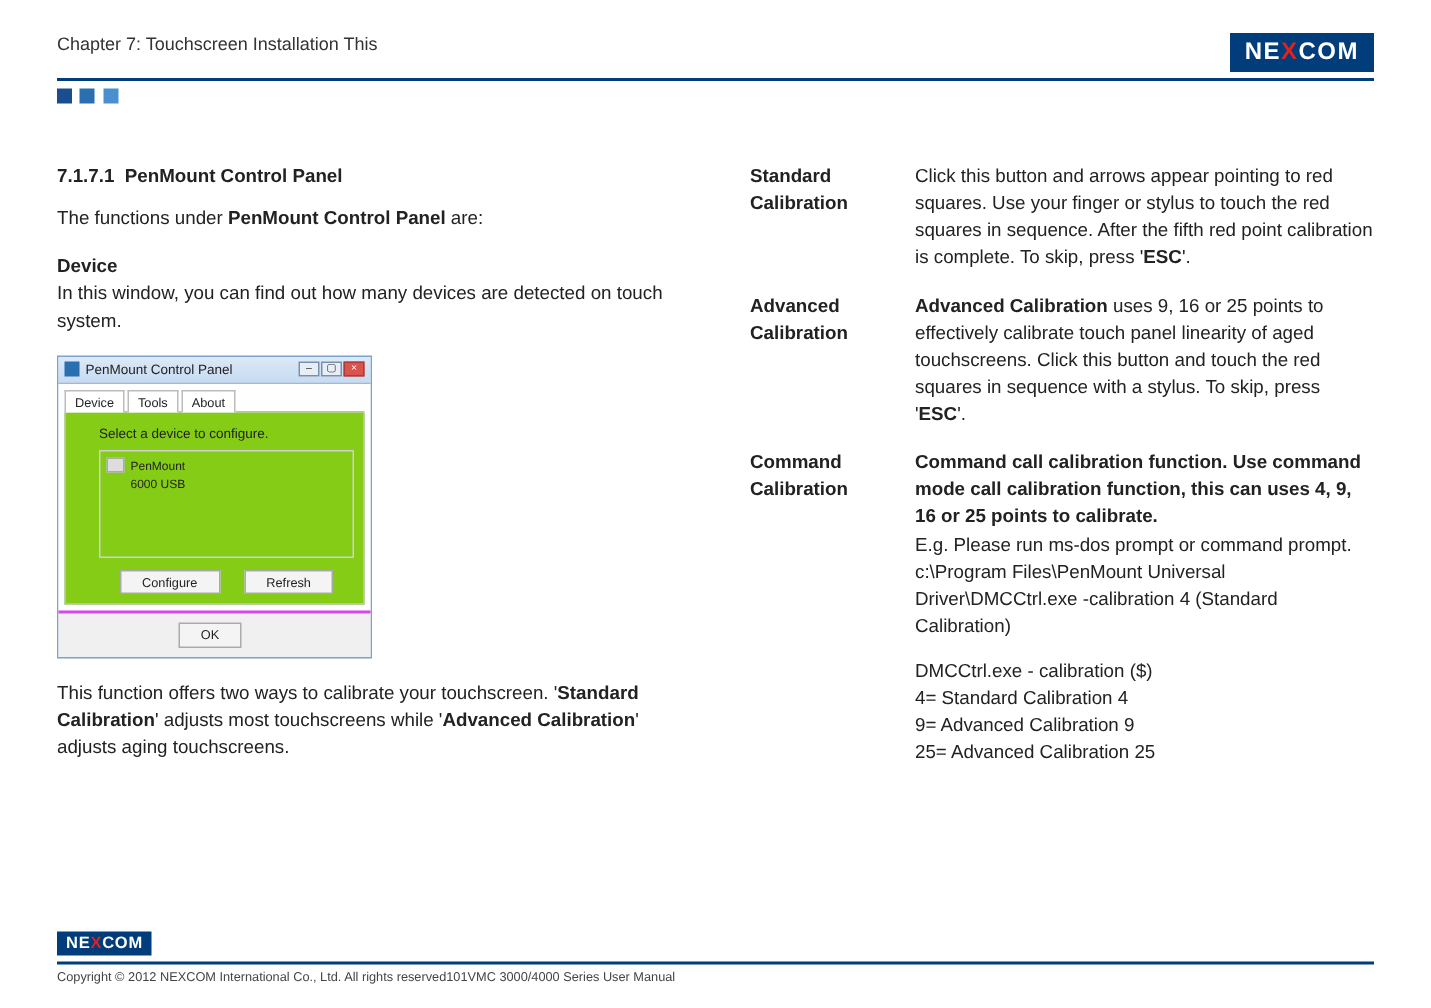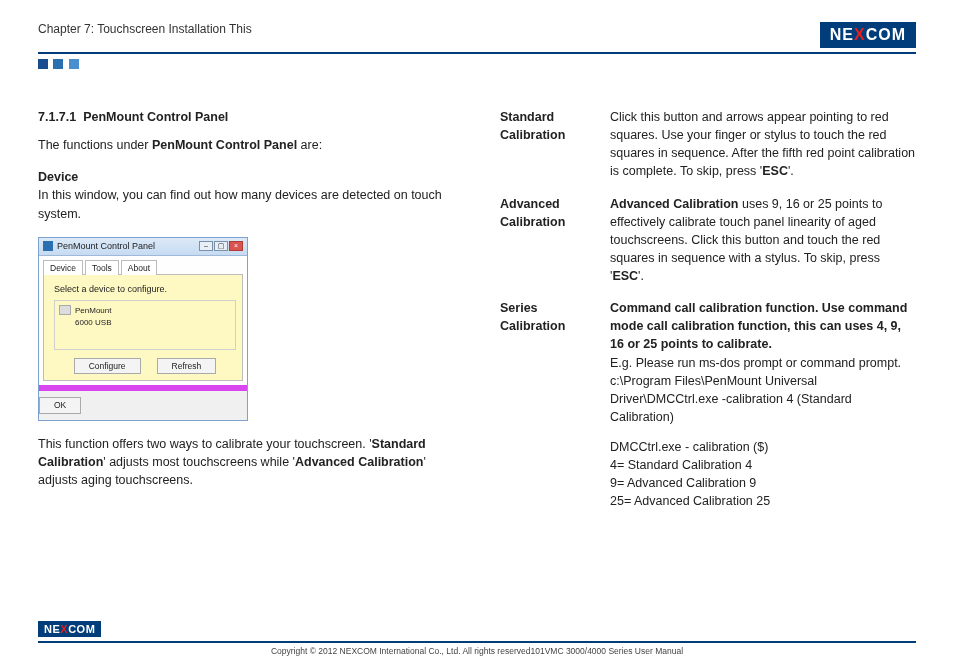--- a/index.html
+++ b/index.html
@@ -50,46 +50,46 @@
   }
   .titlebar-left { display: flex; align-items: center; gap: 4px; }
   .pen-ico { width: 10px; height: 10px; background: #2a6fb0; display: inline-block; }
   .wbtns { display: flex; gap: 1px; }
   .wb { width: 14px; height: 10px; border: 1px solid #7a8fa8; background: #e8eef6; font-size: 7px; text-align: center; line-height: 8px; }
   .wb.close { background: #d9534f; color: #fff; border-color: #b03a35; }
   .winbody { background: #fefefe; padding: 4px; }
   .tabs { display: flex; gap: 2px; font-size: 8.5px; }
   .tab { border: 1px solid #bcbcbc; border-bottom: none; padding: 1px 6px; background: #fff; }
   .tabline { border-top: 1px solid #bcbcbc; margin-top: -1px; }
-  .pane { border: 1px solid #bcbcbc; border-top: none; padding: 8px 6px 6px 10px; background: #fef9c3; }
-  .list { border: 1px solid #d0d0d0; height: 50px; padding: 4px; margin-top: 4px; }
+  .pane { border: 1px solid #bcbcbc; border-top: none; padding: 8px 6px 6px 22px; background: #84cc16; }
+  .list { border: 1px solid #d0d0d0; height: 72px; padding: 4px; margin-top: 4px; }
   .dev { display: flex; align-items: flex-start; gap: 4px; font-size: 8px; }
   .dev-ico { width: 12px; height: 10px; background: #ddd; border: 1px solid #aaa; }
   .btnrow { display: flex; justify-content: center; gap: 16px; margin-top: 8px; }
   .wbtn { border: 1px solid #aaa; padding: 1px 14px; font-size: 8.5px; background: #f4f4f4; }
-  .okrow { display: flex; justify-content: flex-start; padding: 6px 6px 6px 0; background: #f0f0f0; border-top: 6px solid #d946ef; }
+  .okrow { display: flex; justify-content: center; padding: 6px 6px 6px 0; background: #f0f0f0; border-top: 2px solid #d946ef; }
 
   
   .defs { display: grid; grid-template-columns: 92px 1fr; column-gap: 18px; row-gap: 14px; }
   .term { font-weight: 700; }
   .def { }
   .extras { margin-top: 12px; }
 
   
   .footer {
     position: absolute; left: 38px; right: 38px; bottom: 16px;
   }
   .footer .hr-bot { border: none; border-top: 2px solid #003d7a; margin: 4px 0 3px 0; }
   .footer-logo {
     background: #003d7a; color: #fff; font-weight: bold;
     padding: 2px 6px; font-size: 11px; letter-spacing: 0.5px;
     display: inline-block; font-family: Arial, sans-serif;
   }
   .footer-logo .x { color: #d22; }
-  .footer-row { display: flex; justify-content: center; font-size: 8.5px; color: #444; }
+  .footer-row { display: flex; justify-content: flex-start; font-size: 8.5px; color: #444; }
 </style>
 </head>
 <body>
 
 <div class="hdr">
   <div class="chap">Chapter 7: Touchscreen Installation This</div>
   <div class="logo">
     <span>NE</span><span class="x">X</span><span>COM</span>
   </div>
 </div>
@@ -170,21 +170,21 @@
       <div class="term">Standard Calibration</div>
       <div class="def">
         <span>Click this button and arrows appear pointing to red squares. Use your finger or stylus to touch the red squares in sequence. After the fifth red point calibration is complete. To skip, press '</span><b>ESC</b><span>'.</span>
       </div>
 
       <div class="term">Advanced Calibration</div>
       <div class="def">
         <b>Advanced Calibration</b><span> uses 9, 16 or 25 points to effectively calibrate touch panel linearity of aged touchscreens. Click this button and touch the red squares in sequence with a stylus. To skip, press '</span><b>ESC</b><span>'.</span>
       </div>
 
-      <div class="term">Series Calibration</div>
+      <div class="term">Command Calibration</div>
       <div class="def">
         <b>Command call calibration function. Use command mode call calibration function, this can uses 4, 9, 16 or 25 points to calibrate.</b>
         <div>E.g. Please run ms-dos prompt or command prompt.</div>
         <div>c:\Program Files\PenMount Universal Driver\DMCCtrl.exe -calibration 4 (Standard Calibration)</div>
         <div class="extras">
           <div>DMCCtrl.exe - calibration ($)</div>
           <div>4= Standard Calibration 4</div>
           <div>9= Advanced Calibration 9</div>
           <div>25= Advanced Calibration 25</div>
         </div>

